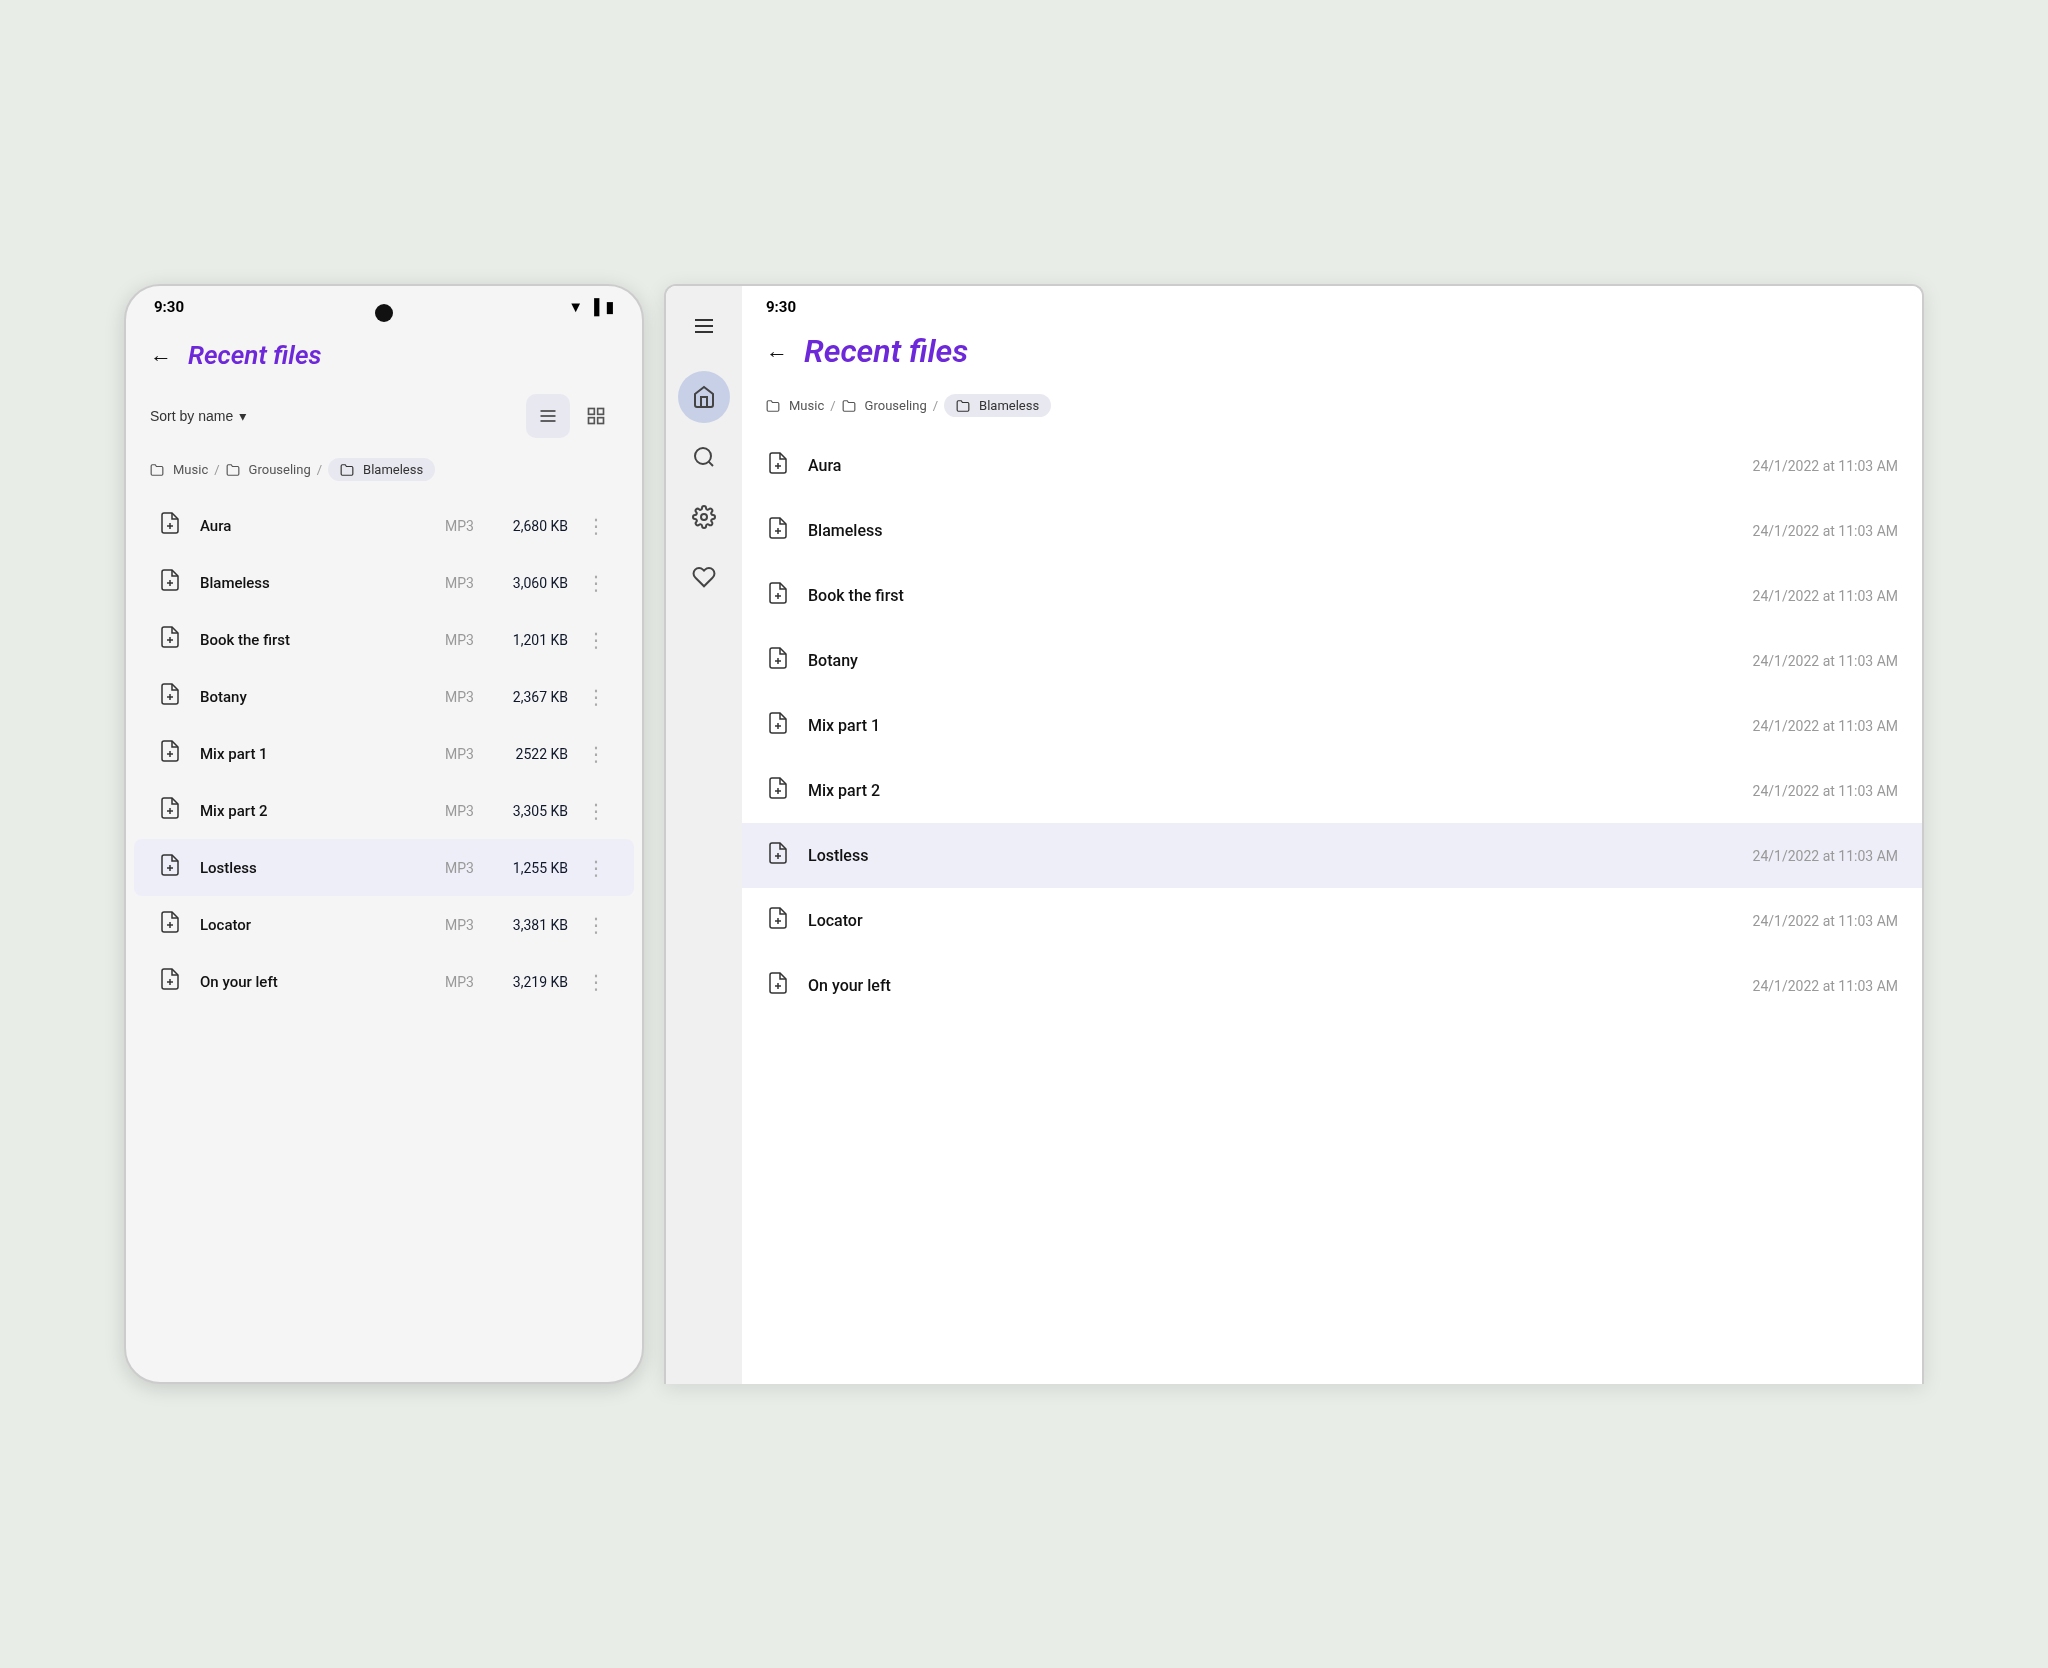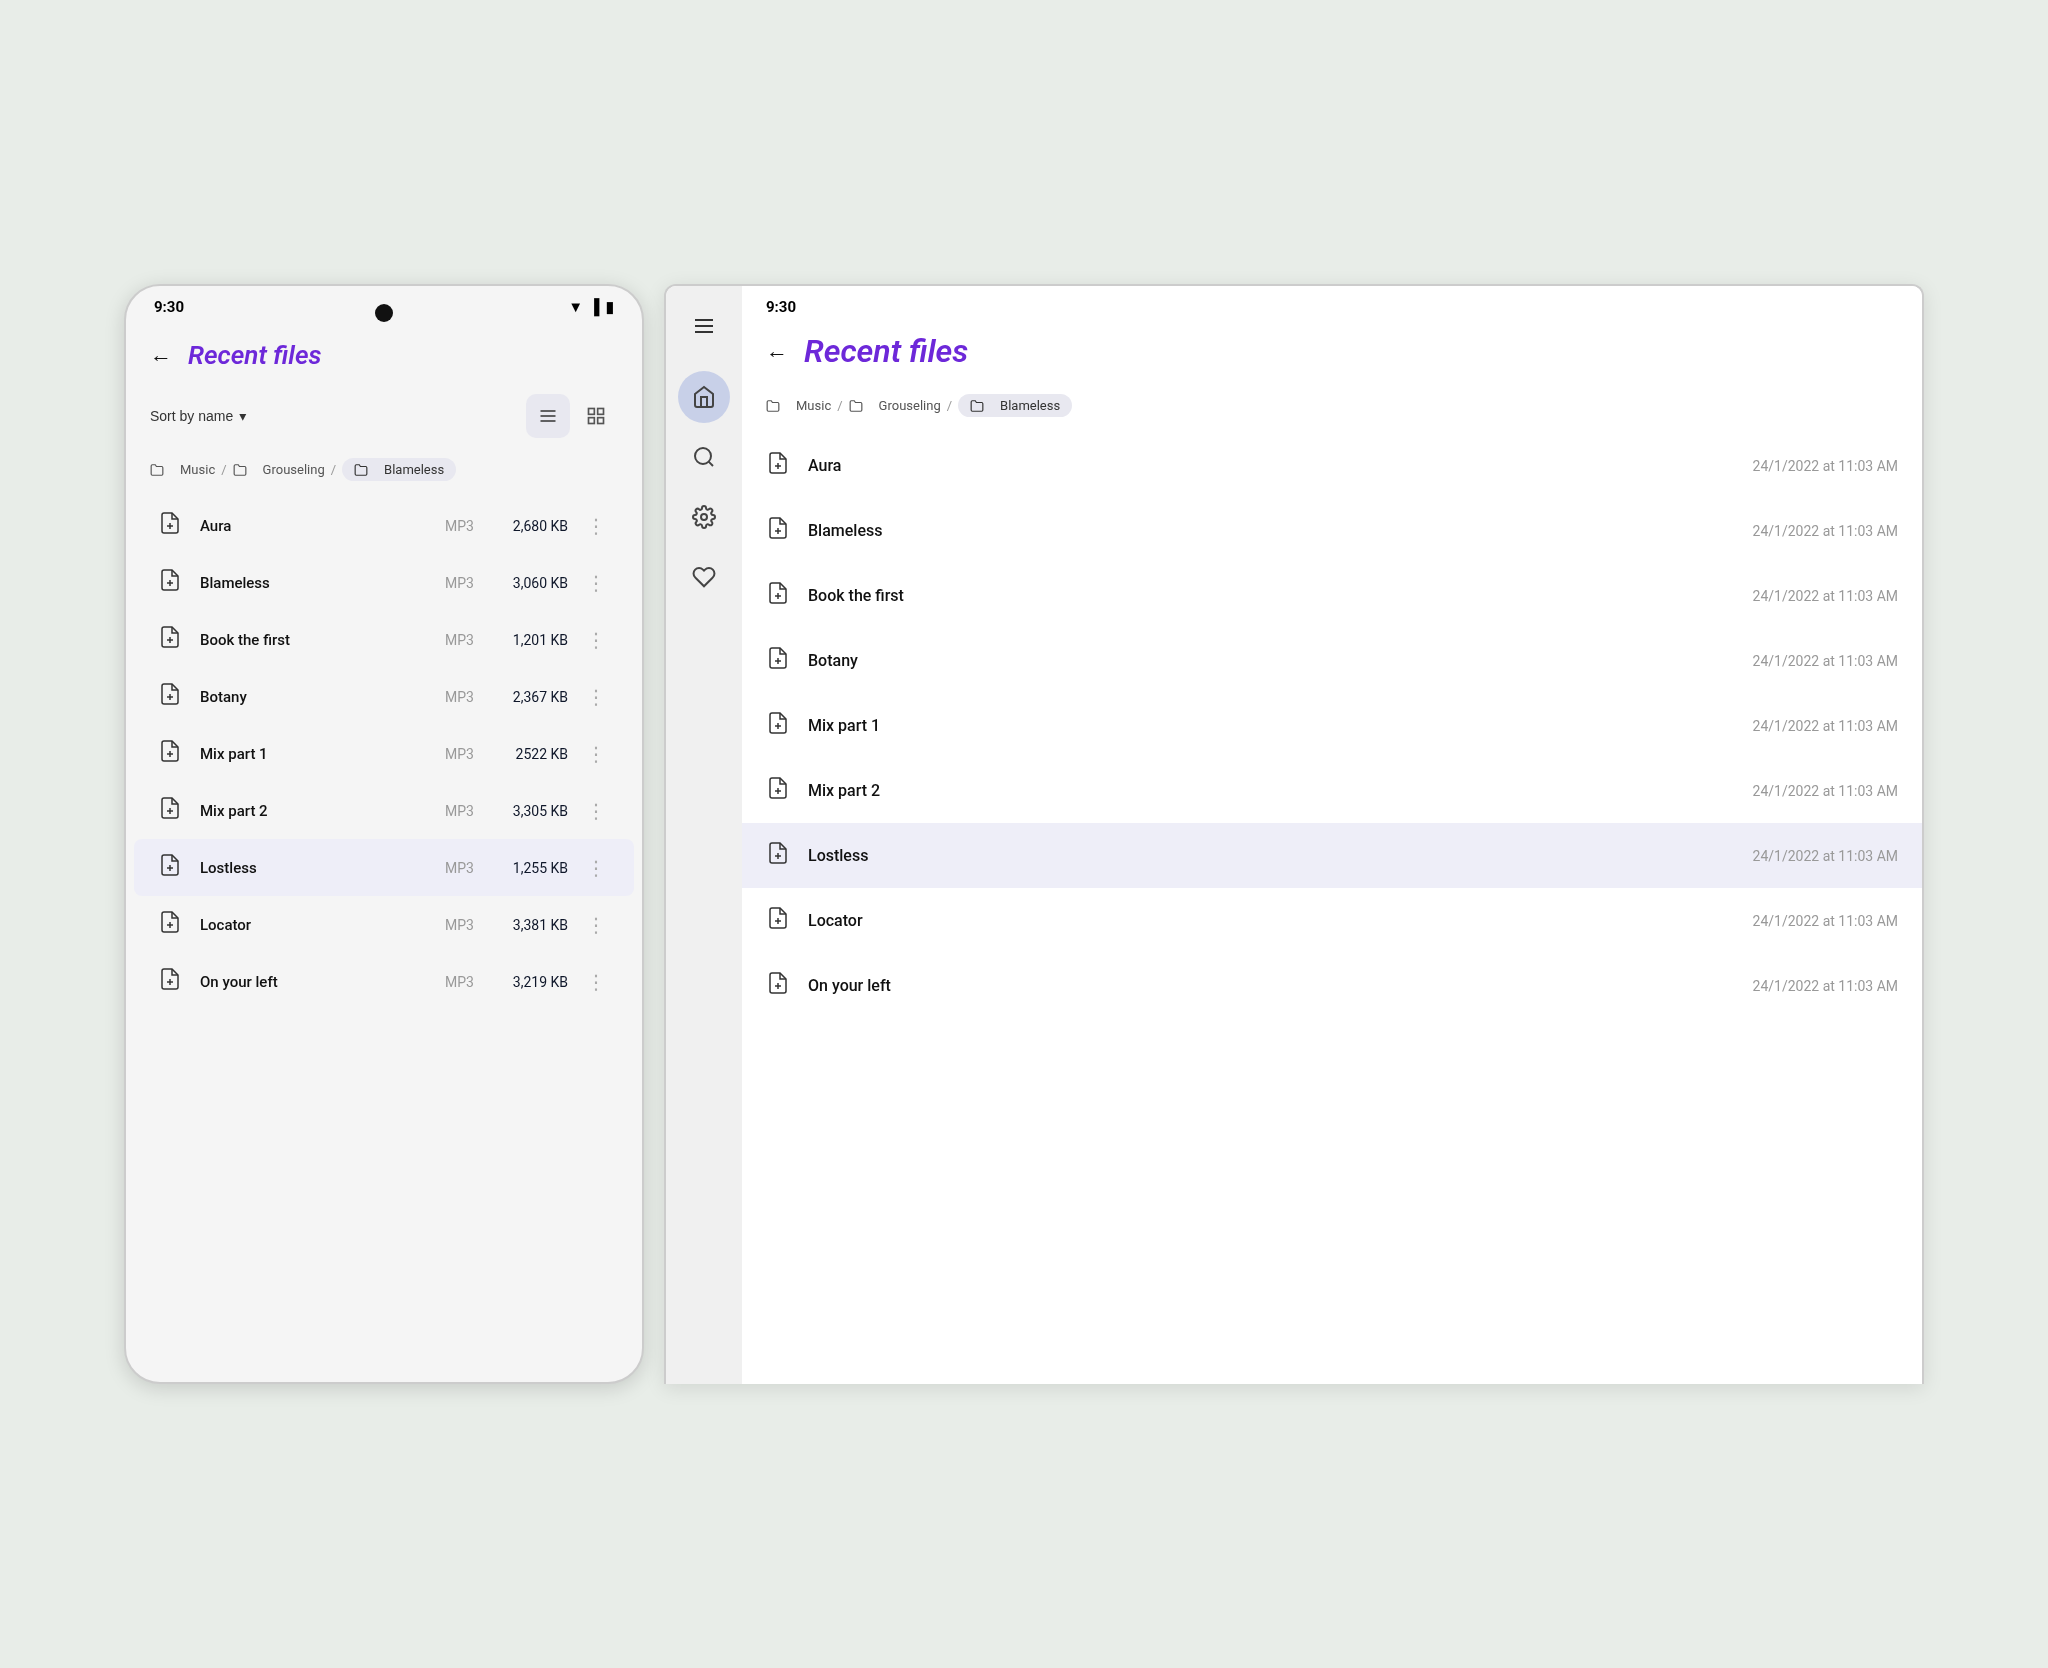--- a/index.html
+++ b/index.html
@@ -157,21 +157,21 @@
       gap: 6px;
       font-size: 13px;
       color: #555;
       overflow-x: auto;
       white-space: nowrap;
     }
 
     .breadcrumb-item {
       display: flex;
       align-items: center;
-      gap: 16px;
+      gap: 9px;
       cursor: pointer;
     }
 
     .breadcrumb-item.active {
       background: #e8e8f0;
       border-radius: 18px;
       padding: 4px 12px;
       color: #333;
     }
 

